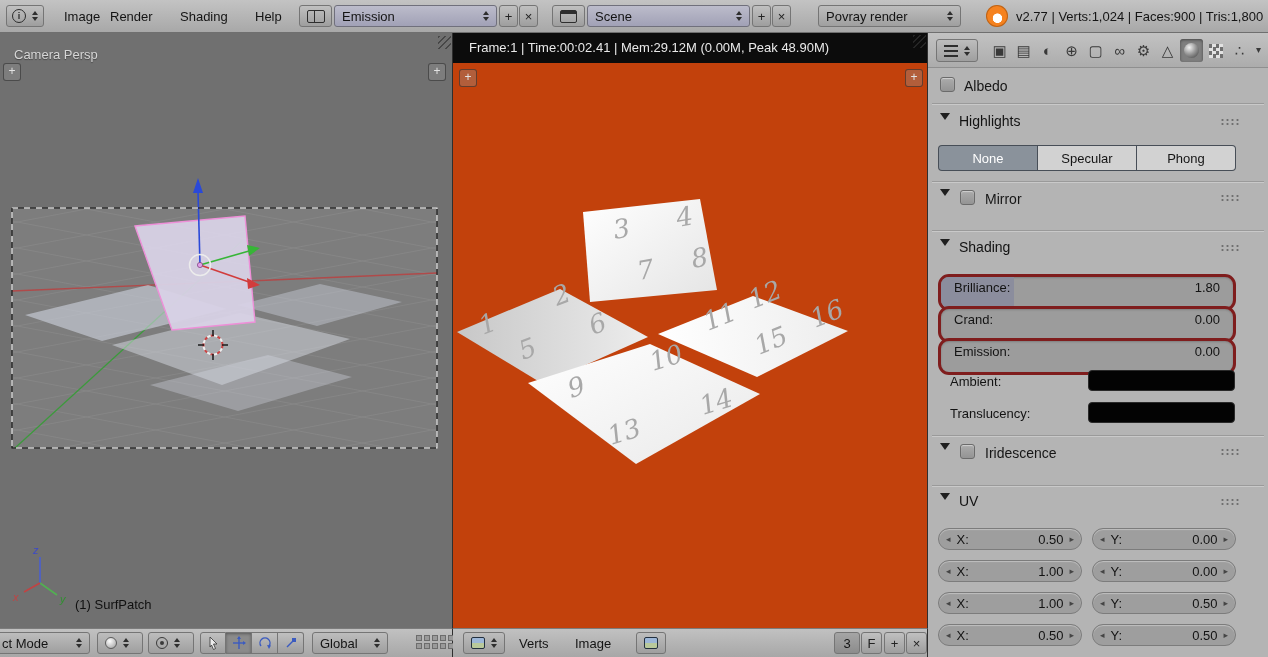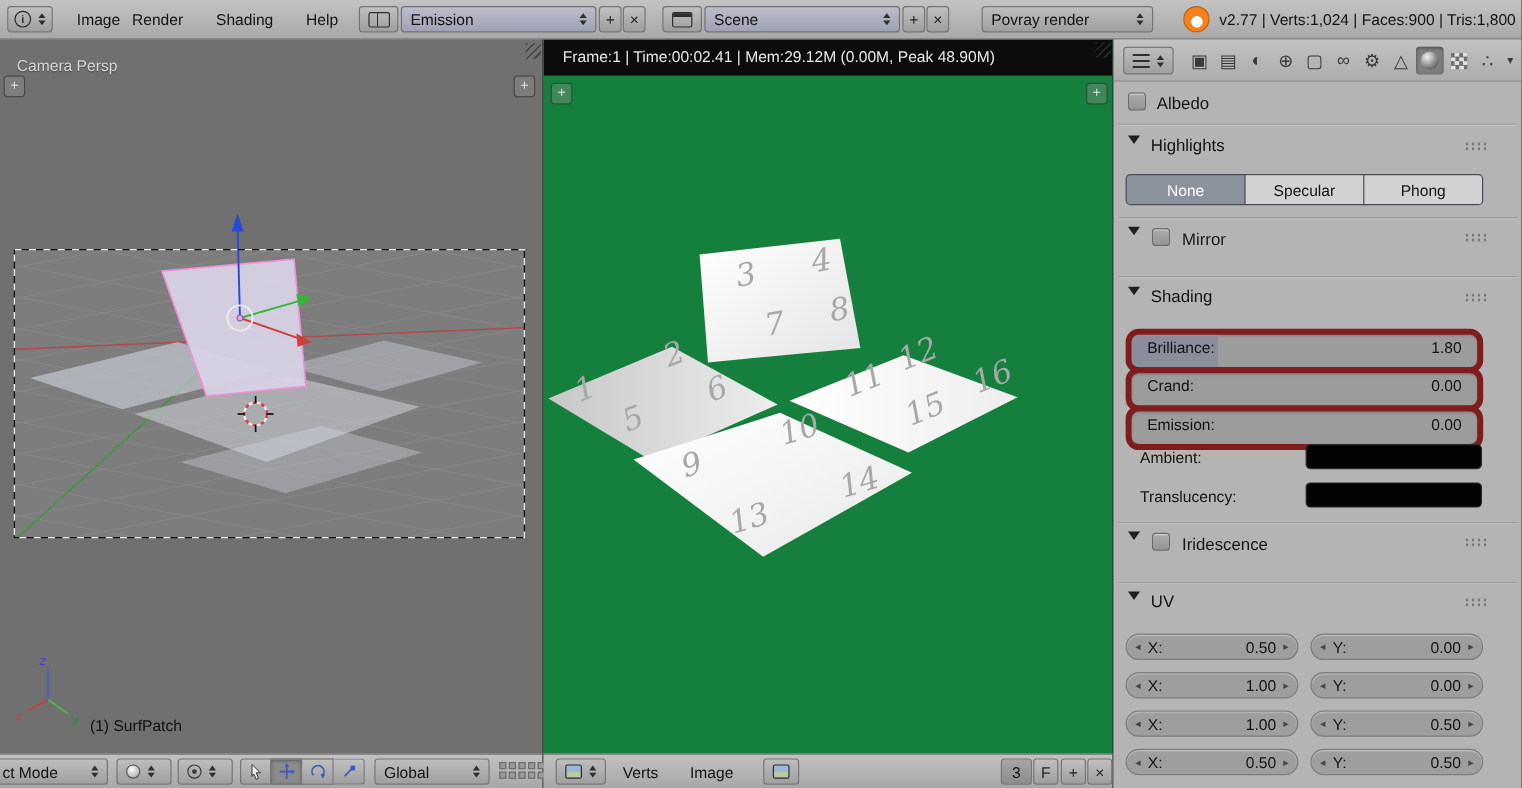--- a/index.html
+++ b/index.html
@@ -60,21 +60,21 @@
   .mbtn:first-child{border-left:1px solid #757575;border-radius:3px 0 0 3px;}
   .mbtn:last-child{border-radius:0 3px 3px 0;}
   .mbtn.pressed{background:#8b8b8b;box-shadow:inset 0 1px 3px rgba(0,0,0,.35);}
   .layers{position:absolute;left:416px;top:6px;display:grid;grid-template-columns:repeat(5,6px);grid-auto-rows:6px;gap:2px;}
   .layers span{background:#9a9a9a;border:1px solid #6d6d6d;box-sizing:border-box;}
   .icon-img{width:16px;height:12px;border:1px solid #23303f;border-radius:2px;box-sizing:border-box;
       background:linear-gradient(180deg,#9db7d8 0 55%,#b9c99b 55% 100%);}
   .slotf{background:linear-gradient(#a5a5a5,#8c8c8c)!important;justify-content:center;}
 
   
-  .imged{position:absolute;left:453px;top:33px;width:475px;height:595px;background:#15803d;
+  .imged{position:absolute;left:453px;top:33px;width:475px;height:595px;background:#c2410c;
       border-right:1px solid #2f2f2f;box-sizing:border-box;overflow:hidden;}
   .infobar{position:absolute;left:0;top:0;width:100%;height:30px;background:#0c0c0c;color:#e9e9e9;
       line-height:30px;padding-left:16px;box-sizing:border-box;font-size:13px;white-space:nowrap;}
 
   
   .props{position:absolute;left:928px;top:33px;width:340px;height:624px;background:#b4b4b4;box-sizing:border-box;overflow:hidden;}
   .props-header{position:absolute;left:0;top:0;width:100%;height:35px;
       background:linear-gradient(#c2c2c2,#acacac);border-bottom:1px solid #8f8f8f;box-sizing:border-box;}
   .tabs{position:absolute;left:60px;top:6px;display:flex;gap:1px;}
   .tab{width:23px;height:23px;display:flex;align-items:center;justify-content:center;border-radius:3px;
@@ -91,21 +91,21 @@
   .phead .plabel{margin-left:9px;font-size:14px;color:#121212;}
   .dots{position:absolute;width:20px;height:8px;left:292px;
       background-image:radial-gradient(#6f6f6f 1px,transparent 1.3px);background-size:5px 4px;}
   .sep{position:absolute;left:4px;width:332px;height:1px;background:#9a9a9a;border-bottom:1px solid #c9c9c9;}
   .enum{position:absolute;left:10px;width:298px;height:26px;background:#474e57;border-radius:4px;
       display:flex;gap:1px;padding:1px;box-sizing:border-box;overflow:hidden;}
   .enum .opt{flex:1;display:flex;align-items:center;justify-content:center;background:#d2d2d2;color:#141414;font-size:13px;}
   .enum .opt:first-child{border-radius:3px 0 0 3px;}
   .enum .opt:last-child{border-radius:0 3px 3px 0;}
   .enum .opt.active{background:#8a929b;color:#ffffff;}
-  .slider{position:absolute;left:10px;width:298px;height:37px;background:#9c9c9c;border:5px solid #7f1d1d;
+  .slider{position:absolute;left:10px;width:298px;height:37px;background:#9c9c9c;border:3px solid #7f1d1d;
       border-radius:11px;box-sizing:border-box;overflow:hidden;box-shadow:inset 0 1px 2px rgba(0,0,0,.18);}
   .slider .fill{position:absolute;left:0;top:0;bottom:0;background:#8b8d9d;}
   .slider .lab{position:absolute;left:13px;top:3px;color:#131313;}
   .slider .val{position:absolute;right:13px;top:3px;color:#131313;}
   .swatch{position:absolute;left:160px;width:147px;height:21px;background:#030303;border-radius:4px;
       border:1px solid #2a2a2a;box-sizing:border-box;}
   .flabel{position:absolute;left:22px;color:#131313;}
   .numf{position:absolute;width:144px;height:22px;background:#9e9e9e;border:1px solid #7c7c7c;border-radius:11px;
       box-sizing:border-box;display:flex;align-items:center;padding:0 7px;
       box-shadow:inset 0 1px 1px rgba(255,255,255,.35);}
@@ -301,21 +301,21 @@
           <polygon points="11,13 9,9 13,9.5" fill="#3b5bc0"></polygon>
         </svg>
       </div>
       <div class="mbtn">
         <svg width="14" height="14">
           <rect x="8" y="2" width="4" height="4" fill="#3b5bc0"></rect>
           <line x1="3" y1="11" x2="9" y2="5" stroke="#3b5bc0" stroke-width="1.4"></line>
         </svg>
       </div>
     </div>
-    <div class="field gray" style="left:312px;width:96px;">
+    <div class="field gray" style="left:312px;width:76px;">
       <span class="fl">Global</span>
       <span class="ud">
           <i class="u"></i>
           <i class="d"></i>
         </span>
     </div>
     <div class="layers">
       <span></span>
         <span></span>
         <span></span>

